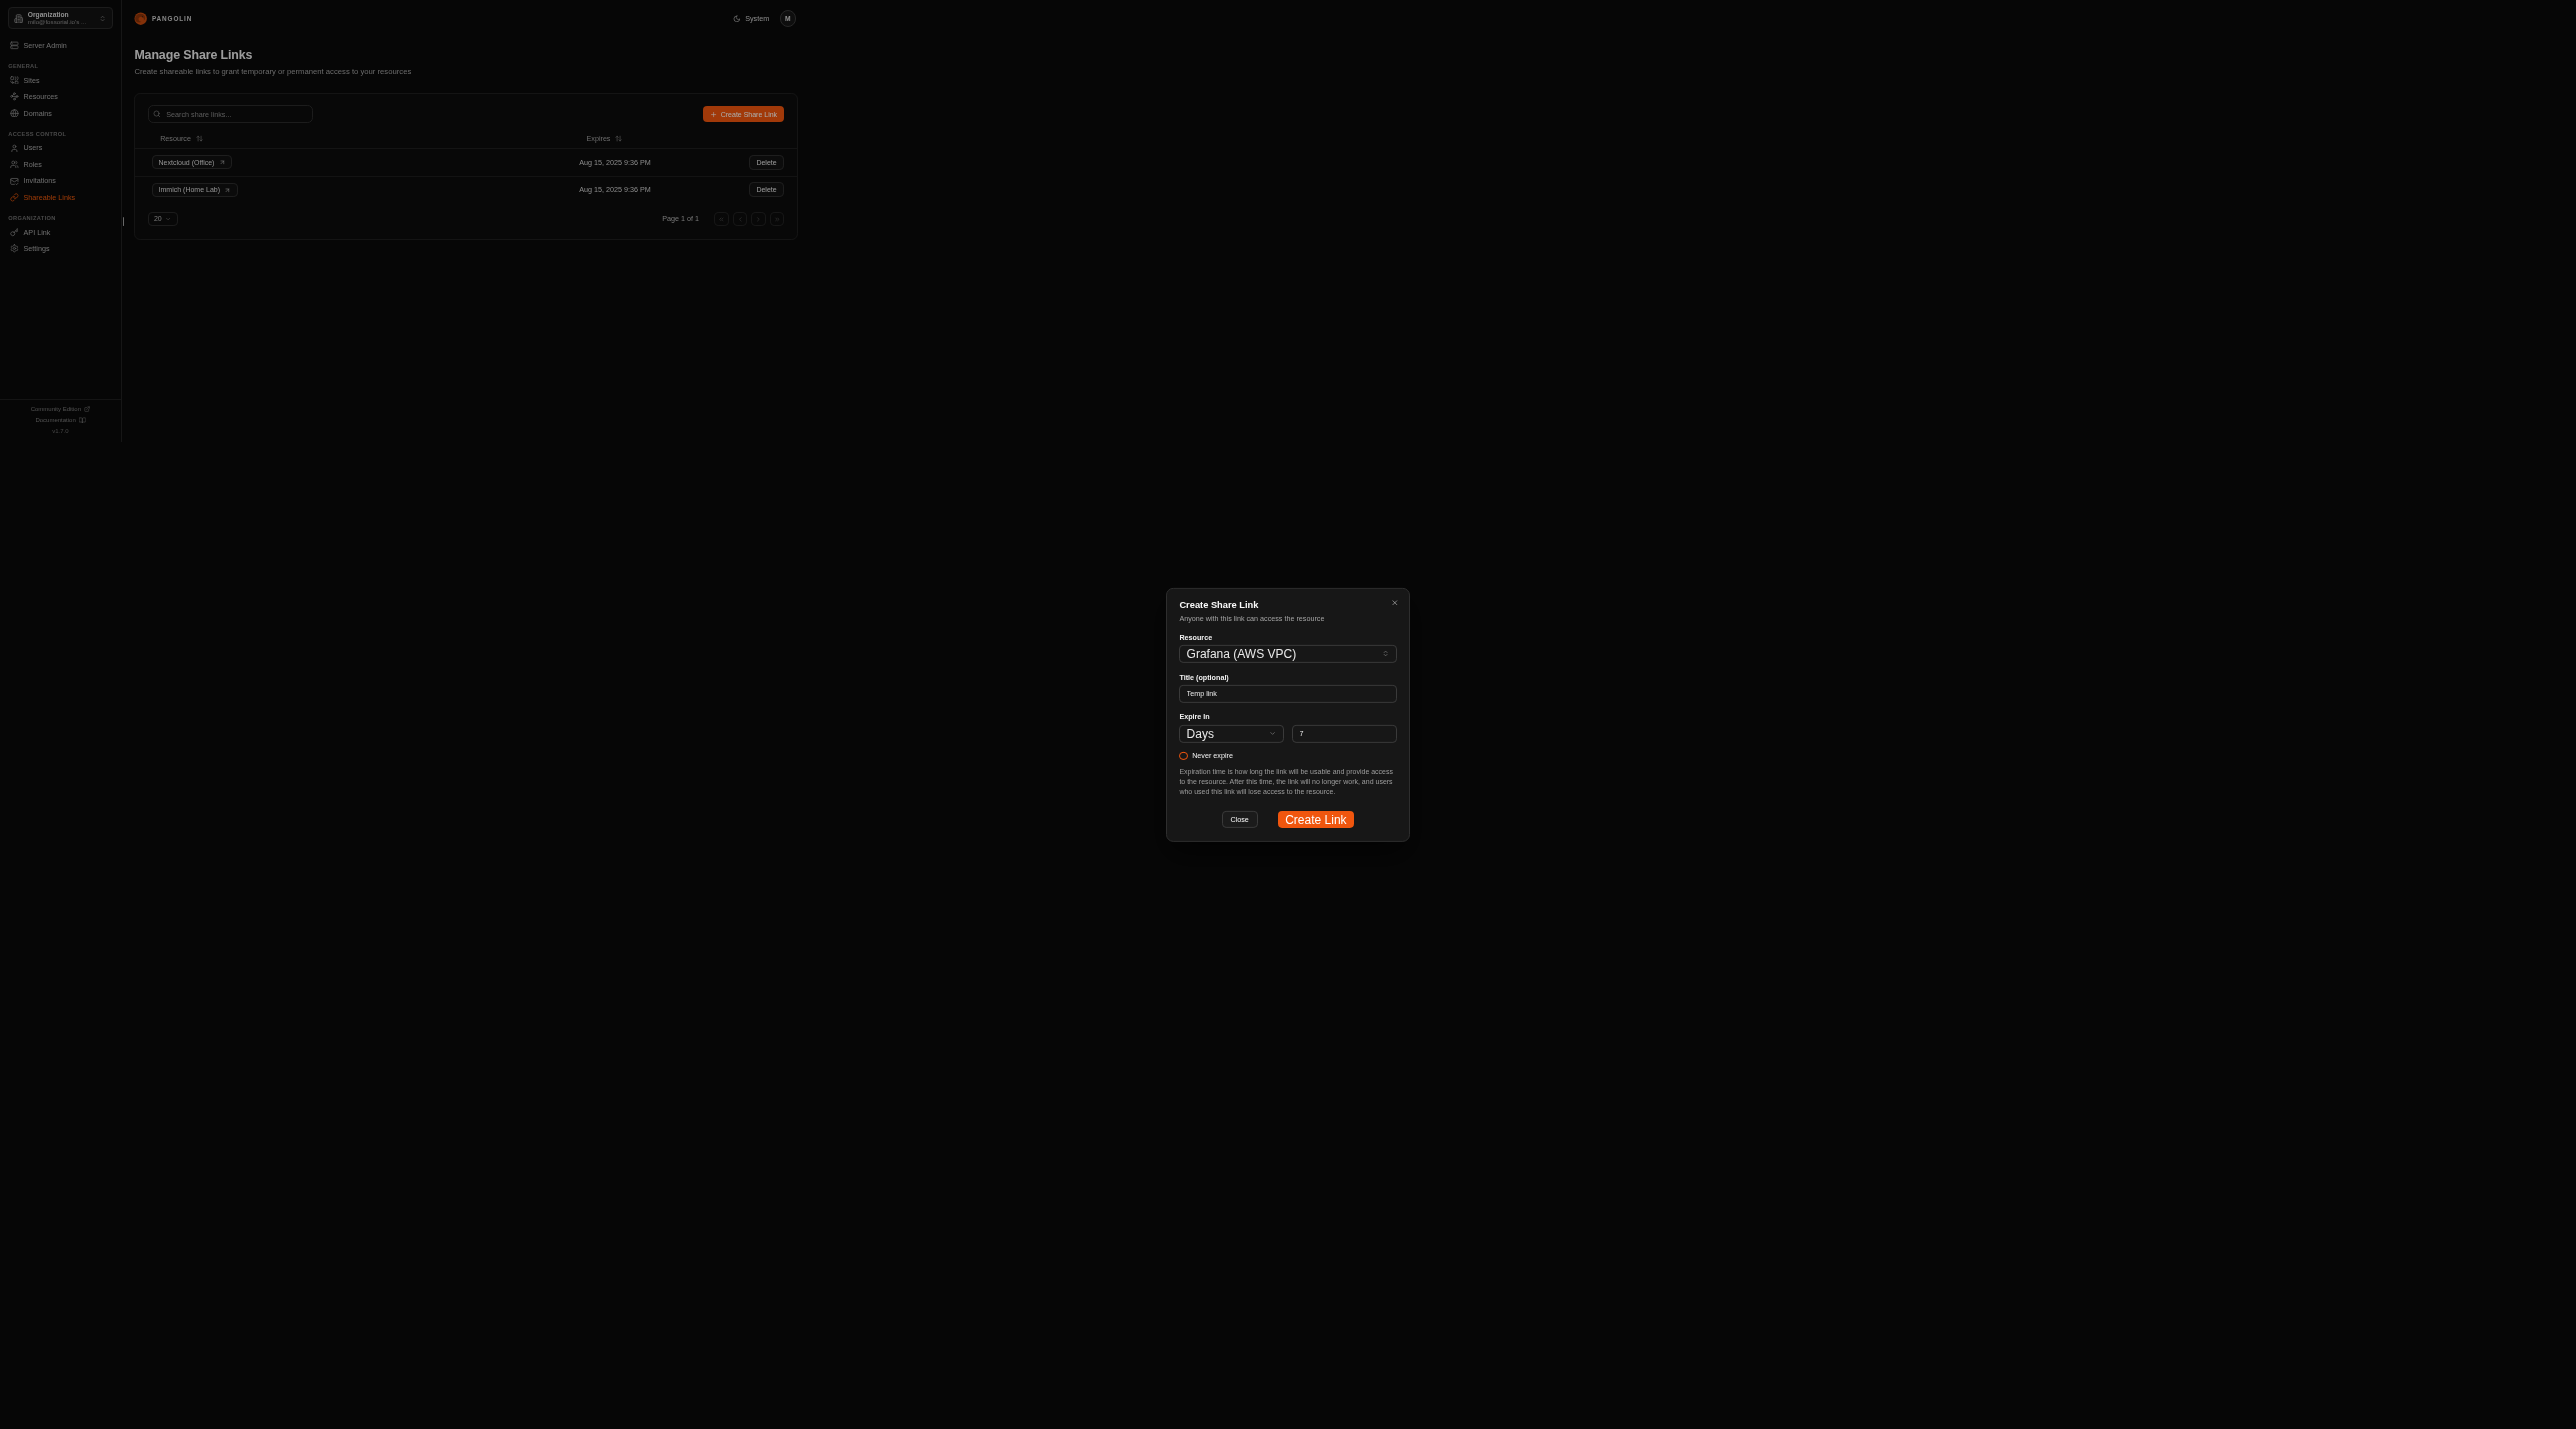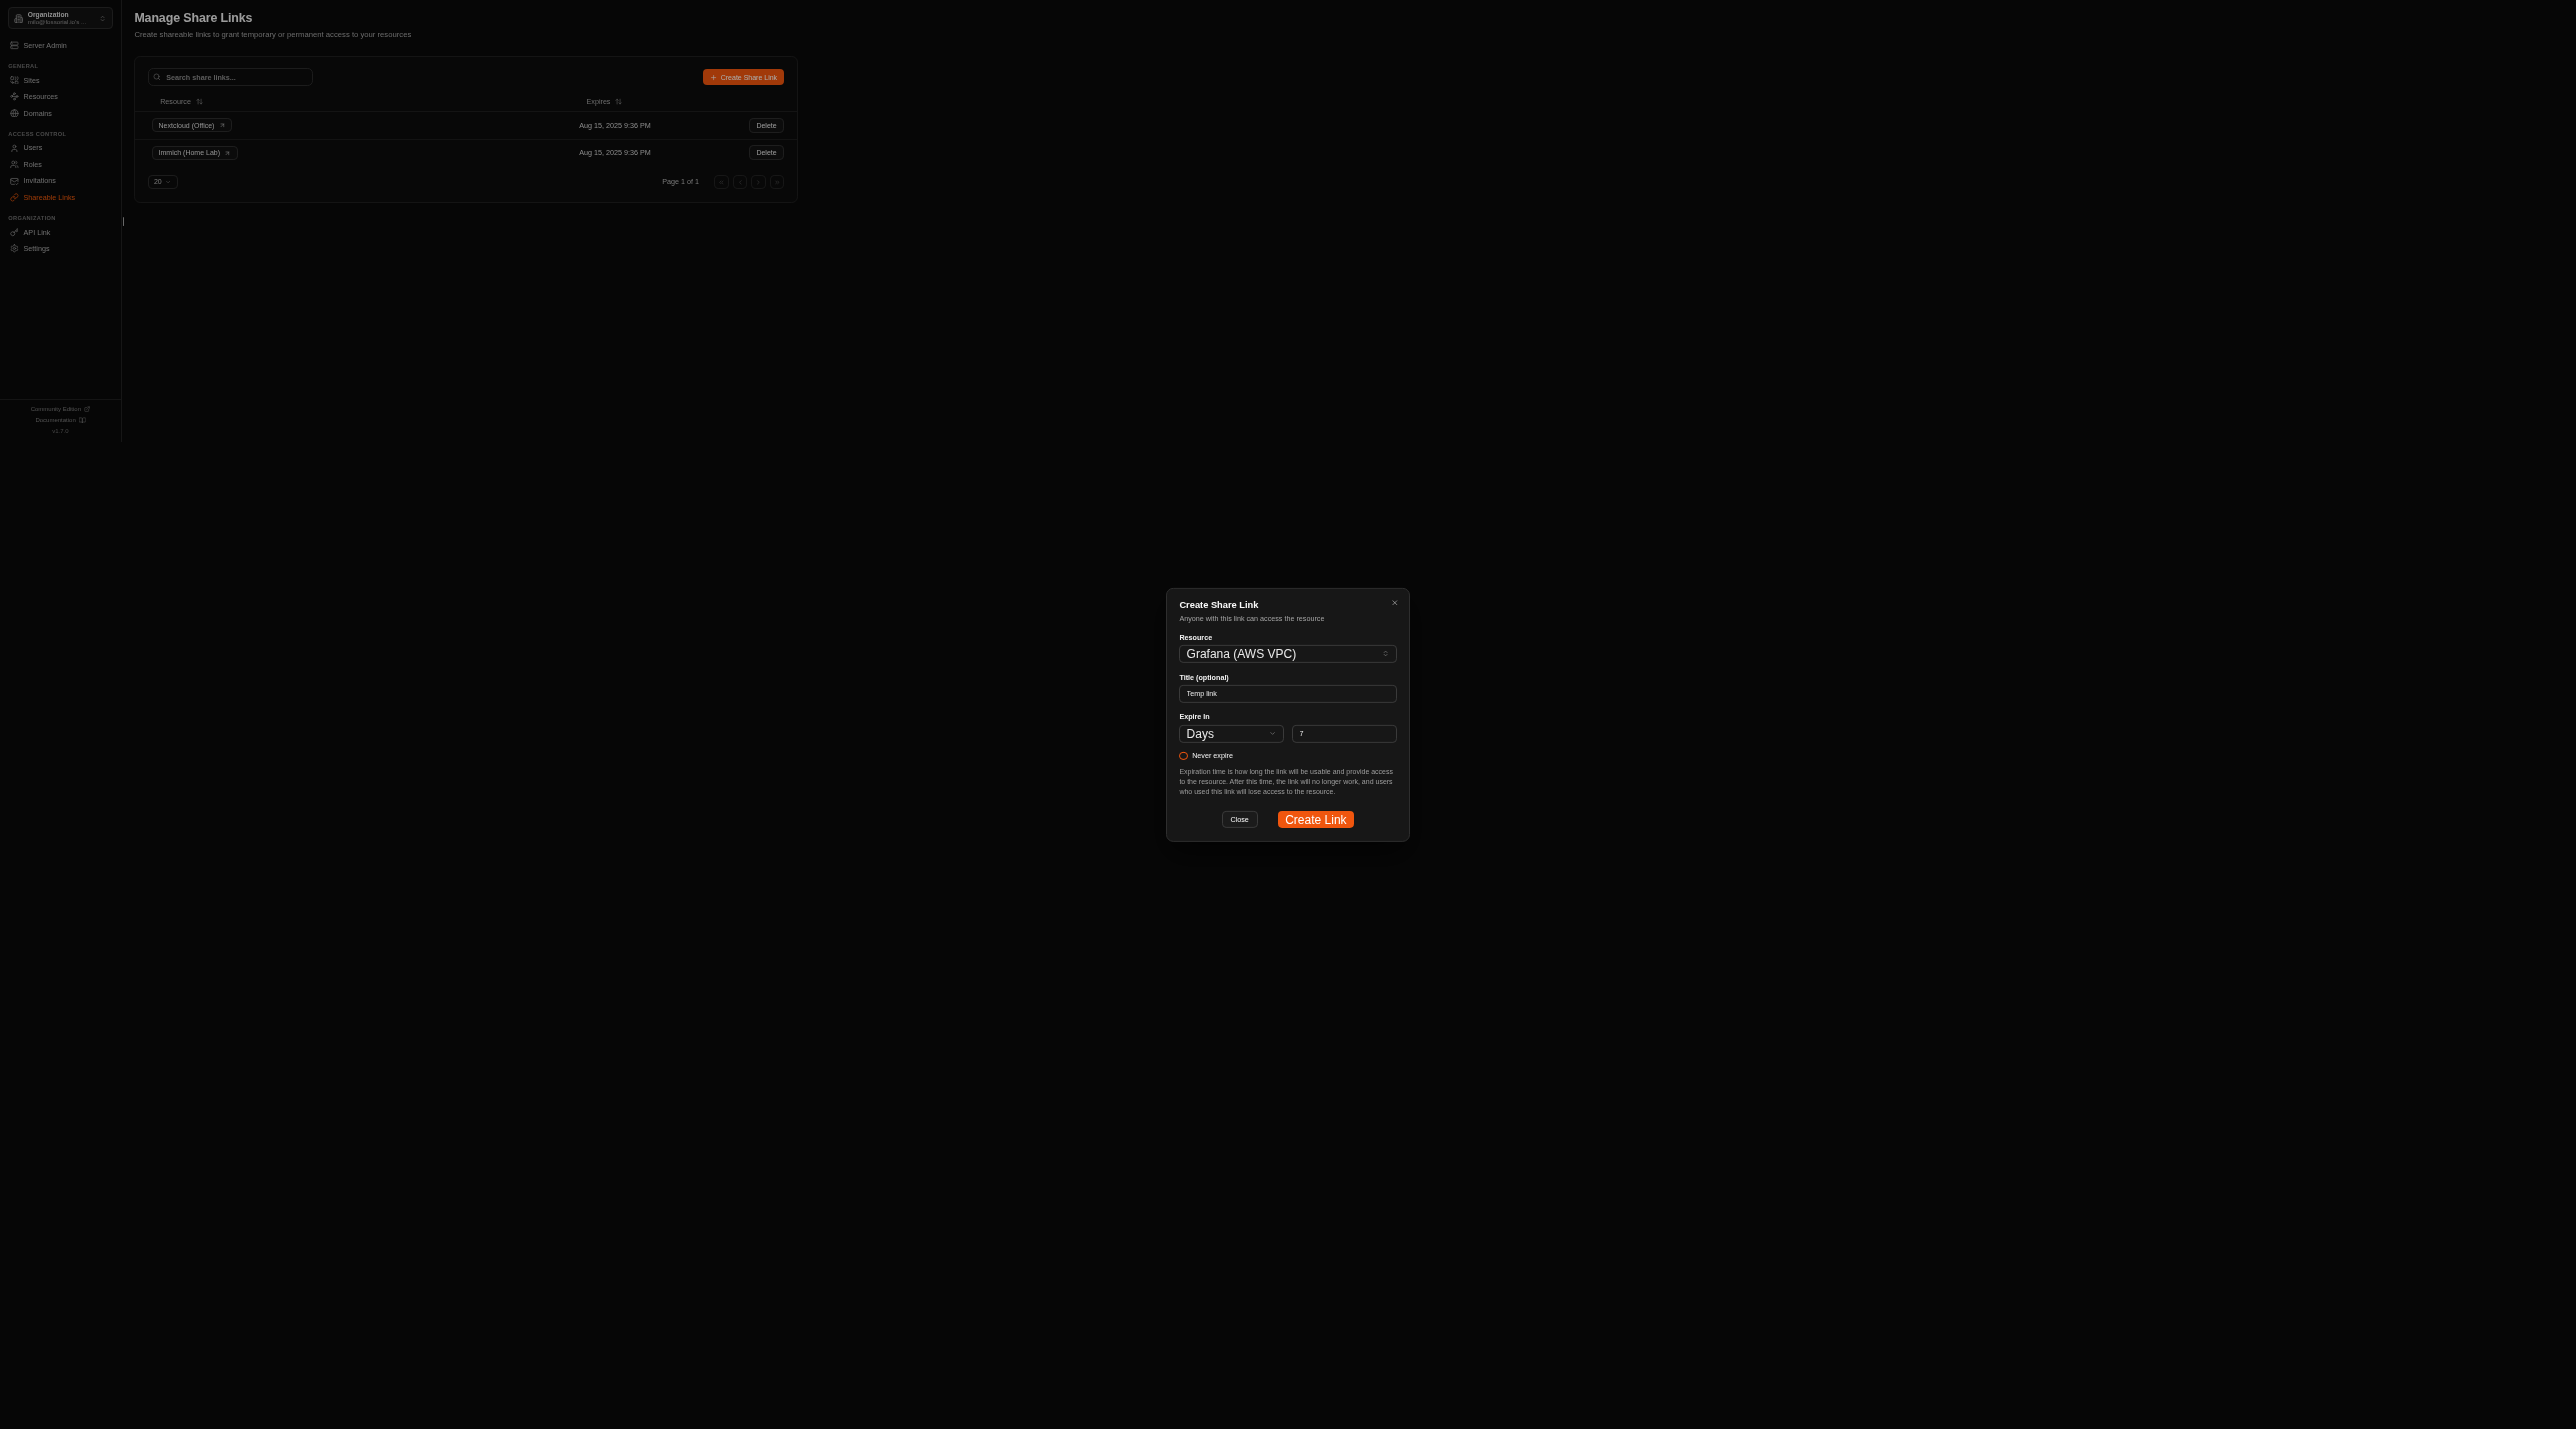--- a/index.html
+++ b/index.html
@@ -80,21 +80,21 @@
   .panel {
     margin-top:17px; border:0.5px solid #1f1f1f; border-radius:6.2px;
     background:#0c0c0c; min-height:146px;
   }
   .panel-toolbar { display:flex; align-items:center; padding:11.3px 12.4px 0; }
   .search-wrap { position:relative; width:165px; }
   .search-wrap .ic { position:absolute; left:5.7px; top:5.2px; color:#8a8a8a; }
   .search-input {
     width:100%; height:18px; background:transparent; border:0.5px solid #2b2b2b;
     border-radius:5.2px; padding:0 5.2px 0 17.5px; font-size:7.2px; color:#d9d9d9;
-    font-family:inherit; outline:none;font-weight:bold;
+    font-family:inherit; outline:none;
   }
   .search-input::placeholder { color:#8a8a8a; }
   .btn-primary {
     display:flex; align-items:center; gap:3.6px; height:16px; padding:0 7.2px;
     background:#f0560e; border:none; border-radius:4.1px; color:#fff;
     font-size:7px; font-weight:500; font-family:inherit; cursor:pointer;
   }
   .panel-toolbar .btn-primary { margin-left:auto; }
 
   .thead {
@@ -406,20 +406,41 @@
             <use href="#i-book"></use>
           </svg>
       </div>
       <div class="sf-line version">v1.7.0</div>
     </div>
   </aside>
 
   <div class="sidebar-thumb"></div>
 
   <div class="main">
+    <header class="topbar">
+      <div class="brand">
+        <svg width="13.4" height="13.4" viewBox="0 0 26 26">
+          <circle cx="13" cy="13" r="12" fill="#c54a0e"></circle>
+          <path d="M13 3.5c5.4 0 8.8 3.8 8.8 8.2 0 2.3-1.1 4-2.7 5 1-4.3-1.6-7.6-5.4-7.6-2.8 0-4.9 2-4.9 4.6 0 3.2 2.5 5.2 5.6 5.2-1.1 1-2.6 1.6-4.3 1.6-4.7 0-7.8-3.3-7.8-7.6C2.3 7.6 6.6 3.5 13 3.5z" fill="#8a3409"></path>
+          <circle cx="16.3" cy="9.2" r="1.1" fill="#141414"></circle>
+        </svg>
+        <span class="brand-name">PANGOLIN</span>
+      </div>
+      <div class="topbar-right">
+        <div class="theme-toggle">
+          <svg class="ic" width="7.7" height="7.7" viewBox="0 0 15 15">
+              <use href="#i-moon"></use>
+            </svg>
+          <span>System</span>
+        </div>
+        <div class="avatar">
+          <span>M</span>
+        </div>
+      </div>
+    </header>
 
     <div class="content">
       <h1 class="page-title">Manage Share Links</h1>
       <p class="page-subtitle">Create shareable links to grant temporary or permanent access to your resources</p>
 
       <div class="panel">
         <div class="panel-toolbar">
           <div class="search-wrap">
             <svg class="ic" width="7.7" height="7.7" viewBox="0 0 15 15">
                 <use href="#i-search"></use>

